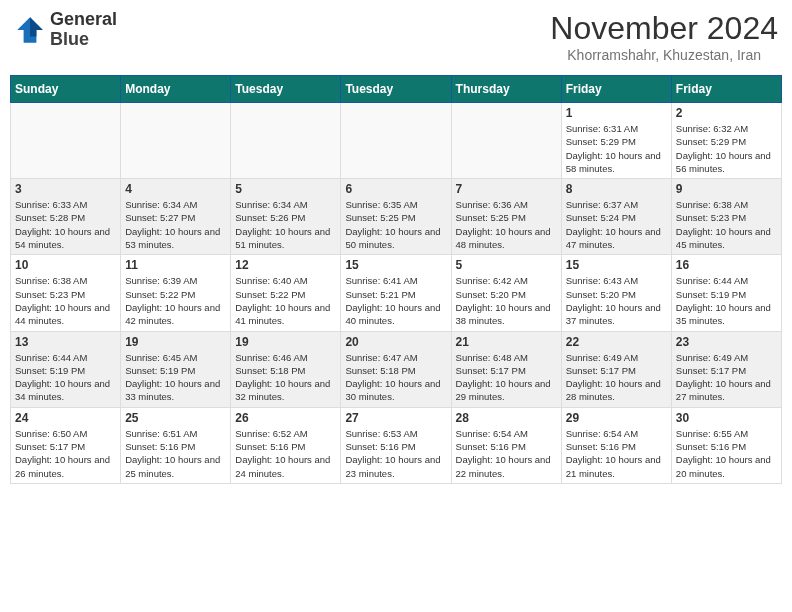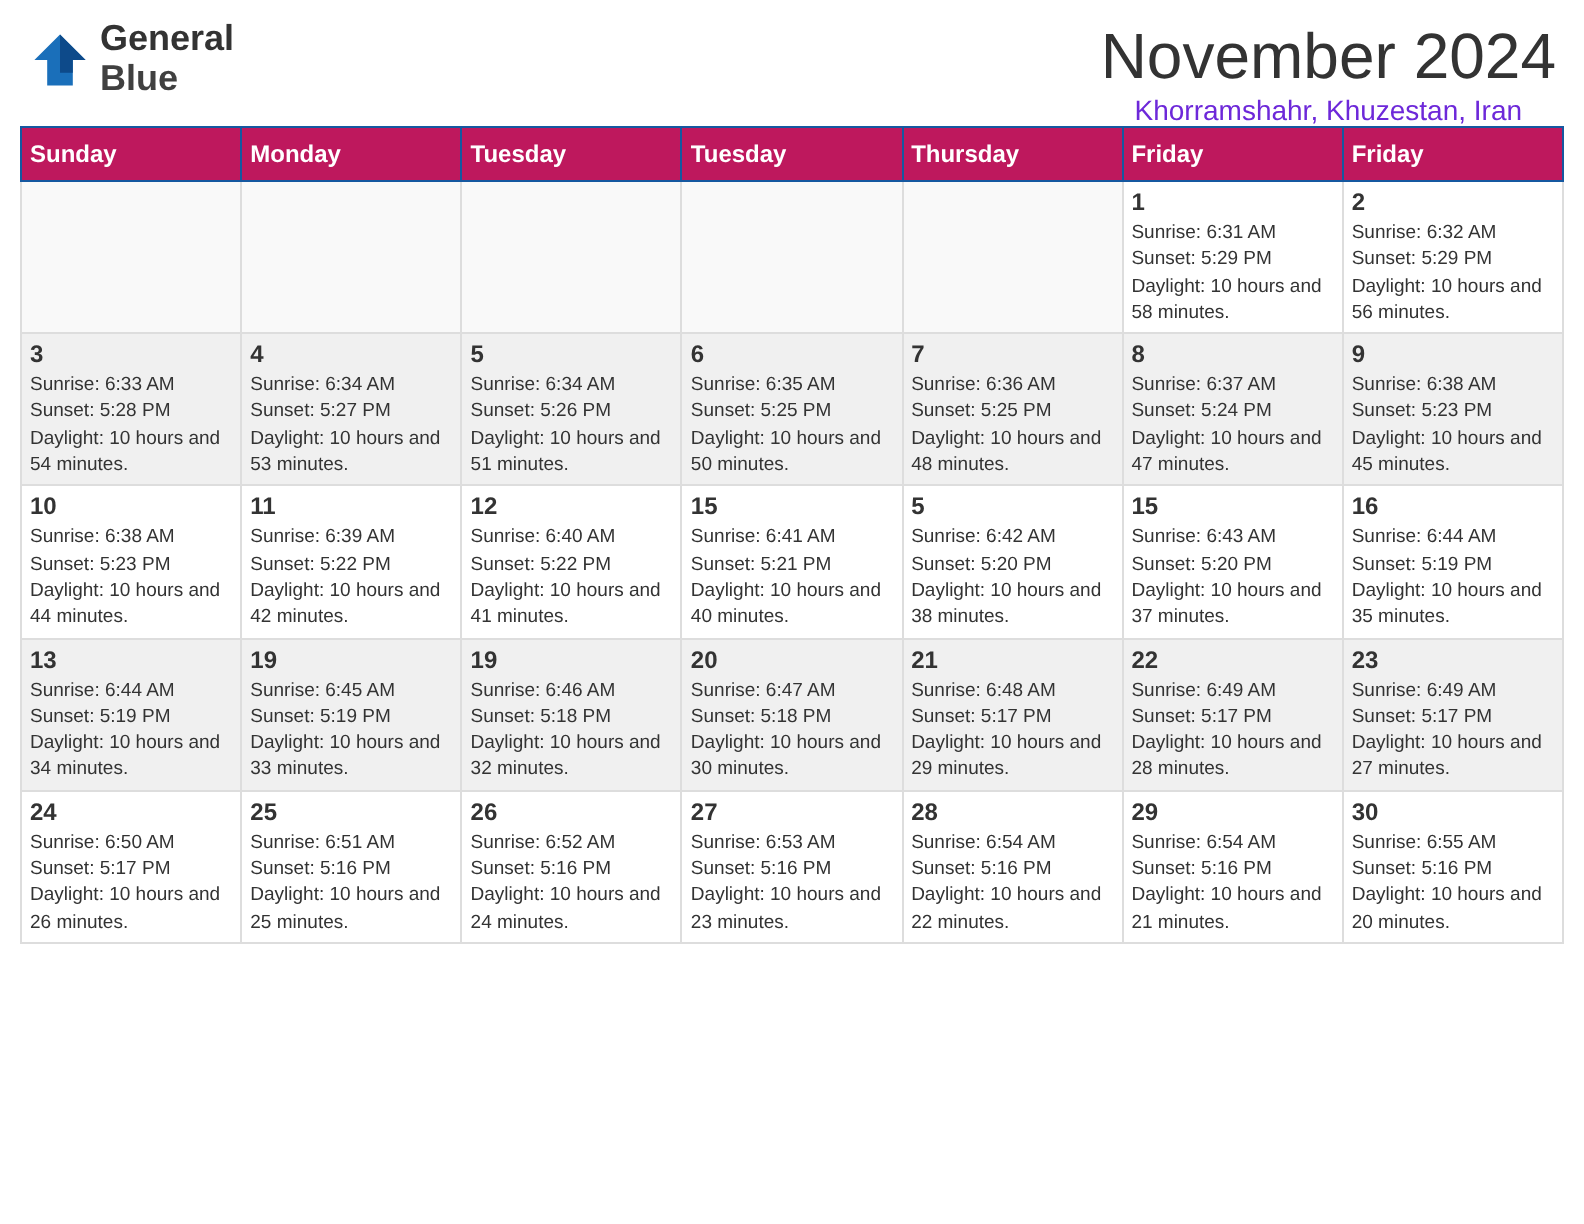--- a/index.html
+++ b/index.html
@@ -7,21 +7,21 @@
       font-family: Arial, sans-serif;
       background: #fff;
       width: 792px;
       min-height: 612px;
       padding: 10px;
     }
     .header {
       display: flex;
       justify-content: space-between;
       align-items: flex-start;
-      margin-bottom: 0;
+      margin-bottom: 12px;
       padding: 0 4px;
     }
     .logo {
       display: flex;
       align-items: center;
       gap: 4px;
     }
     .logo-text {
       font-size: 18px;
       font-weight: bold;
@@ -36,29 +36,29 @@
     .title-block {
       text-align: center;
     }
     .month-title {
       font-size: 32px;
       font-weight: normal;
       color: #333;
     }
     .location {
       font-size: 14px;
-      color: #6d28d9;
+      color: #737373;
     }
     .calendar {
       width: 100%;
       border-collapse: collapse;
       border: 1px solid #ccc;
     }
     .calendar th {
-      background: #be185d;
+      background: #0f766e;
       color: white;
       font-size: 12px;
       font-weight: bold;
       padding: 6px 4px;
       text-align: left;
       border: 1px solid #1558a0;
     }
     .calendar td {
       width: 14.28%;
       vertical-align: top;

